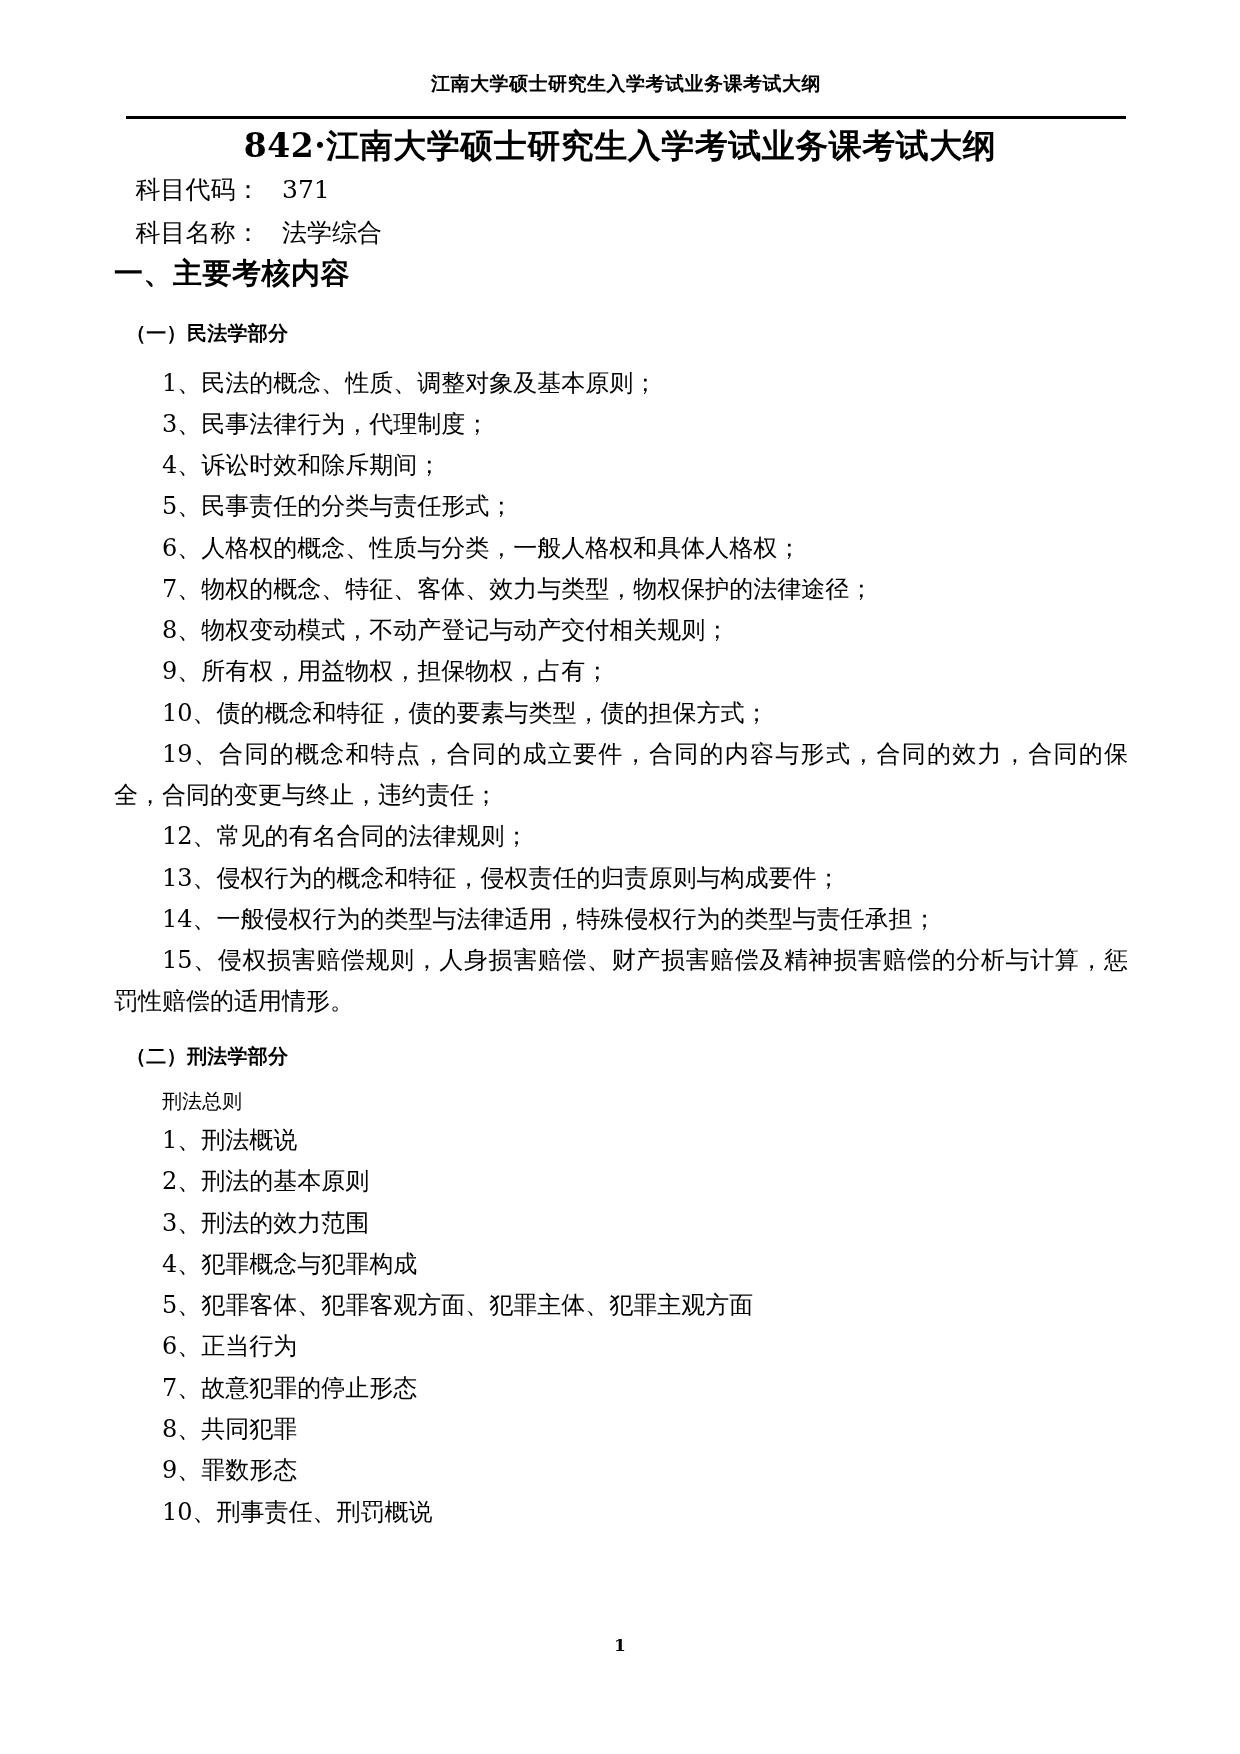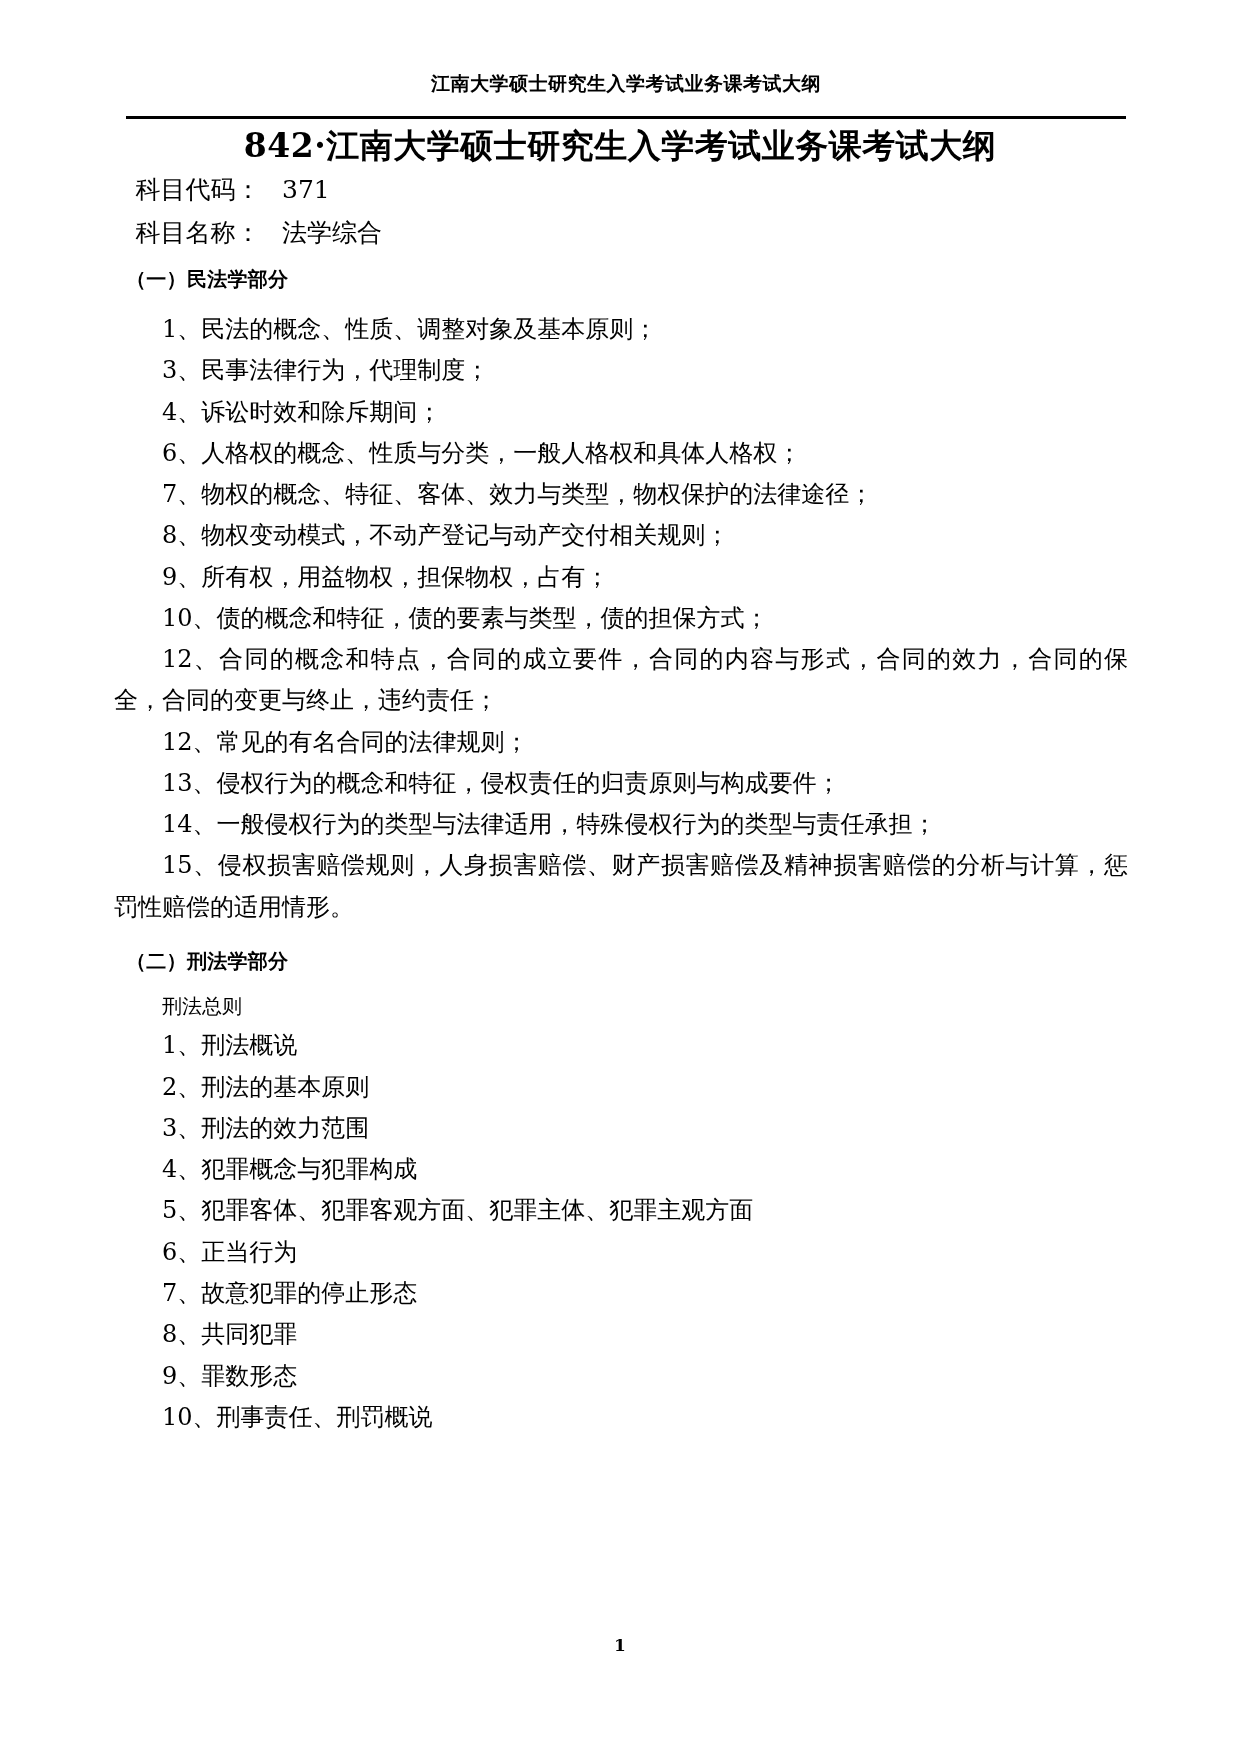--- a/index.html
+++ b/index.html
@@ -155,32 +155,34 @@
       <span class="meta-value">371</span>
     </div>
     <div class="meta-row">
       <span class="meta-label">科目名称：</span>
       <span class="meta-value">法学综合</span>
     </div>
   </div>
 
   <div class="body-flow">
 
+    <h1 class="section-h1">一、主要考核内容</h1>
 
     <h2 class="section-h2">（一）民法学部分</h2>
 
     <p class="item">1、民法的概念、性质、调整对象及基本原则；</p>
     <p class="item">3、民事法律行为，代理制度；</p>
     <p class="item">4、诉讼时效和除斥期间；</p>
+    <p class="item">5、民事责任的分类与责任形式；</p>
     <p class="item">6、人格权的概念、性质与分类，一般人格权和具体人格权；</p>
     <p class="item">7、物权的概念、特征、客体、效力与类型，物权保护的法律途径；</p>
     <p class="item">8、物权变动模式，不动产登记与动产交付相关规则；</p>
     <p class="item">9、所有权，用益物权，担保物权，占有；</p>
     <p class="item">10、债的概念和特征，债的要素与类型，债的担保方式；</p>
-    <p class="item">12、合同的概念和特点，合同的成立要件，合同的内容与形式，合同的效力，合同的保全，合同的变更与终止，违约责任；</p>
+    <p class="item">19、合同的概念和特点，合同的成立要件，合同的内容与形式，合同的效力，合同的保全，合同的变更与终止，违约责任；</p>
     <p class="item">12、常见的有名合同的法律规则；</p>
     <p class="item">13、侵权行为的概念和特征，侵权责任的归责原则与构成要件；</p>
     <p class="item">14、一般侵权行为的类型与法律适用，特殊侵权行为的类型与责任承担；</p>
     <p class="item">15、侵权损害赔偿规则，人身损害赔偿、财产损害赔偿及精神损害赔偿的分析与计算，惩罚性赔偿的适用情形。</p>
 
     <h2 class="section-h2">（二）刑法学部分</h2>
 
     <p class="sub-label">刑法总则</p>
 
     <p class="item">1、刑法概说</p>

